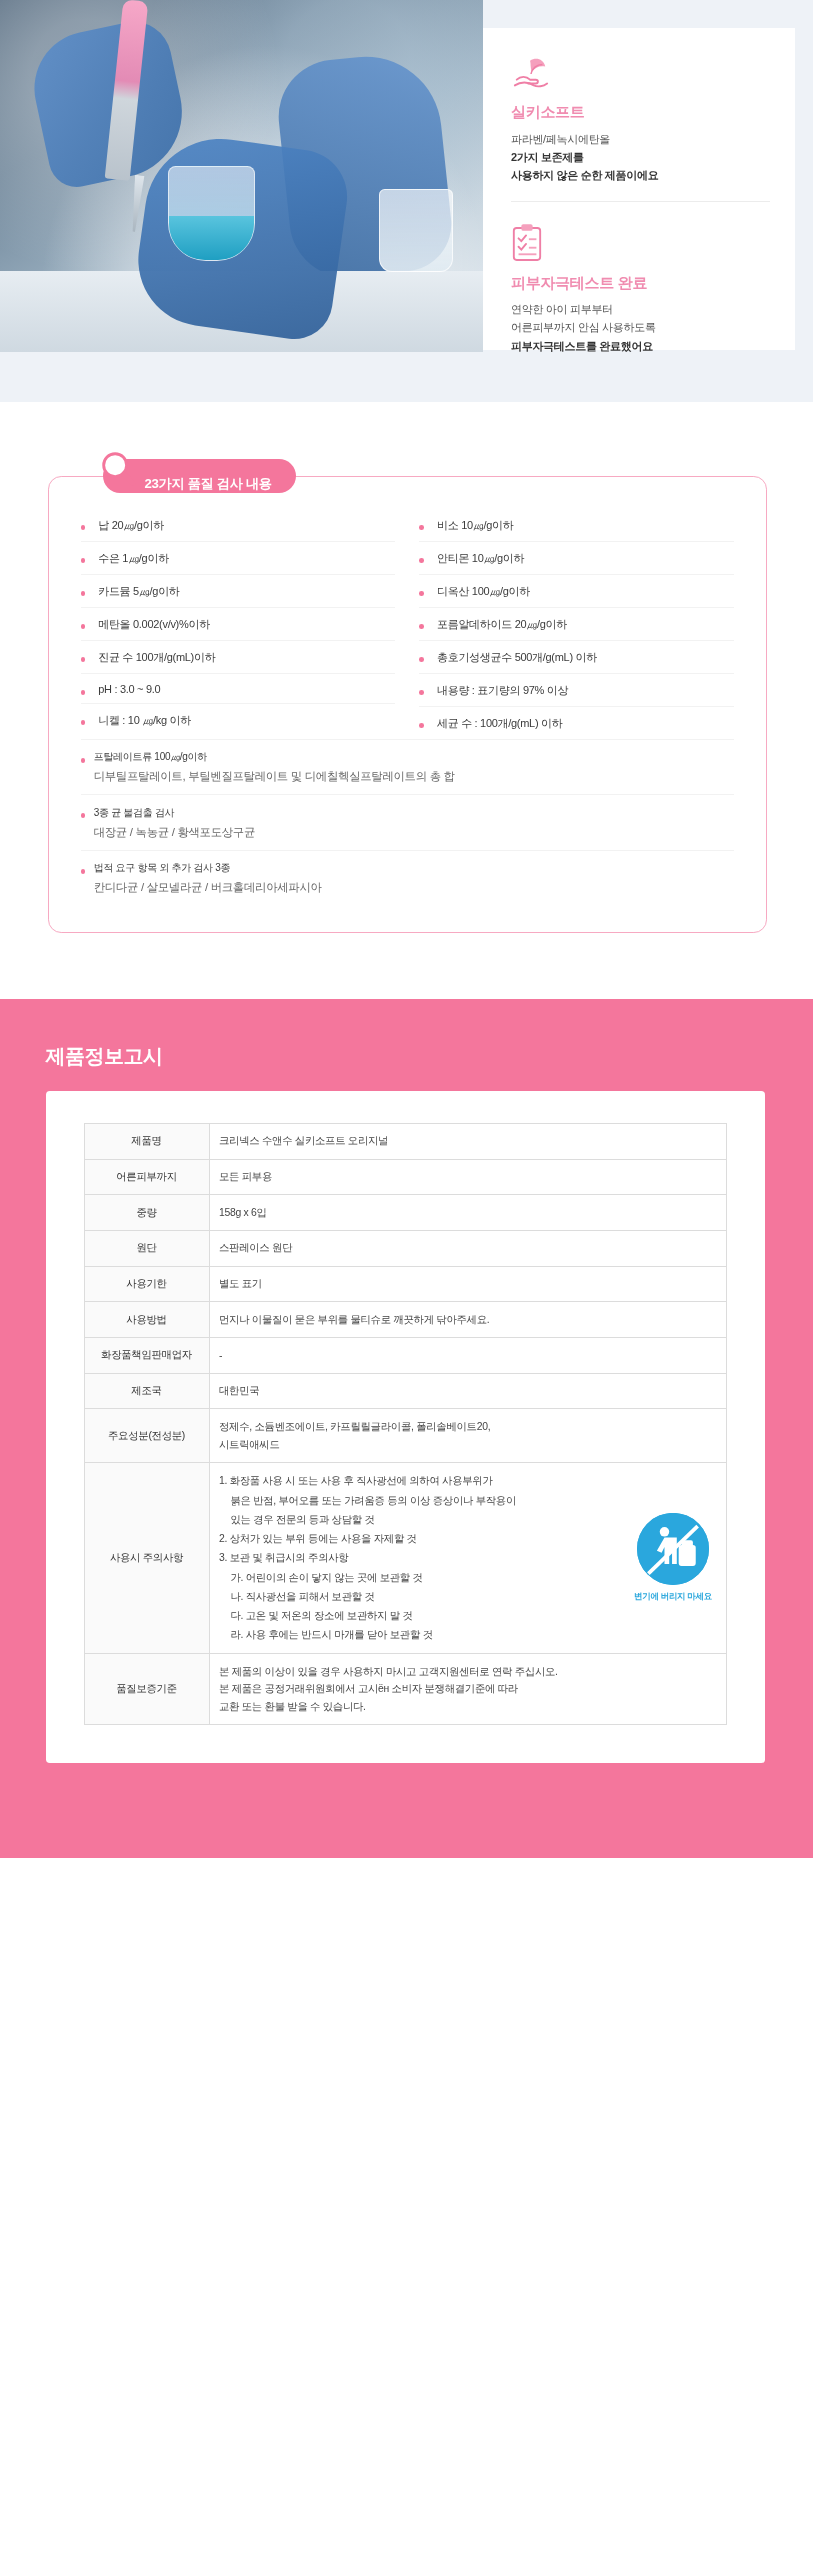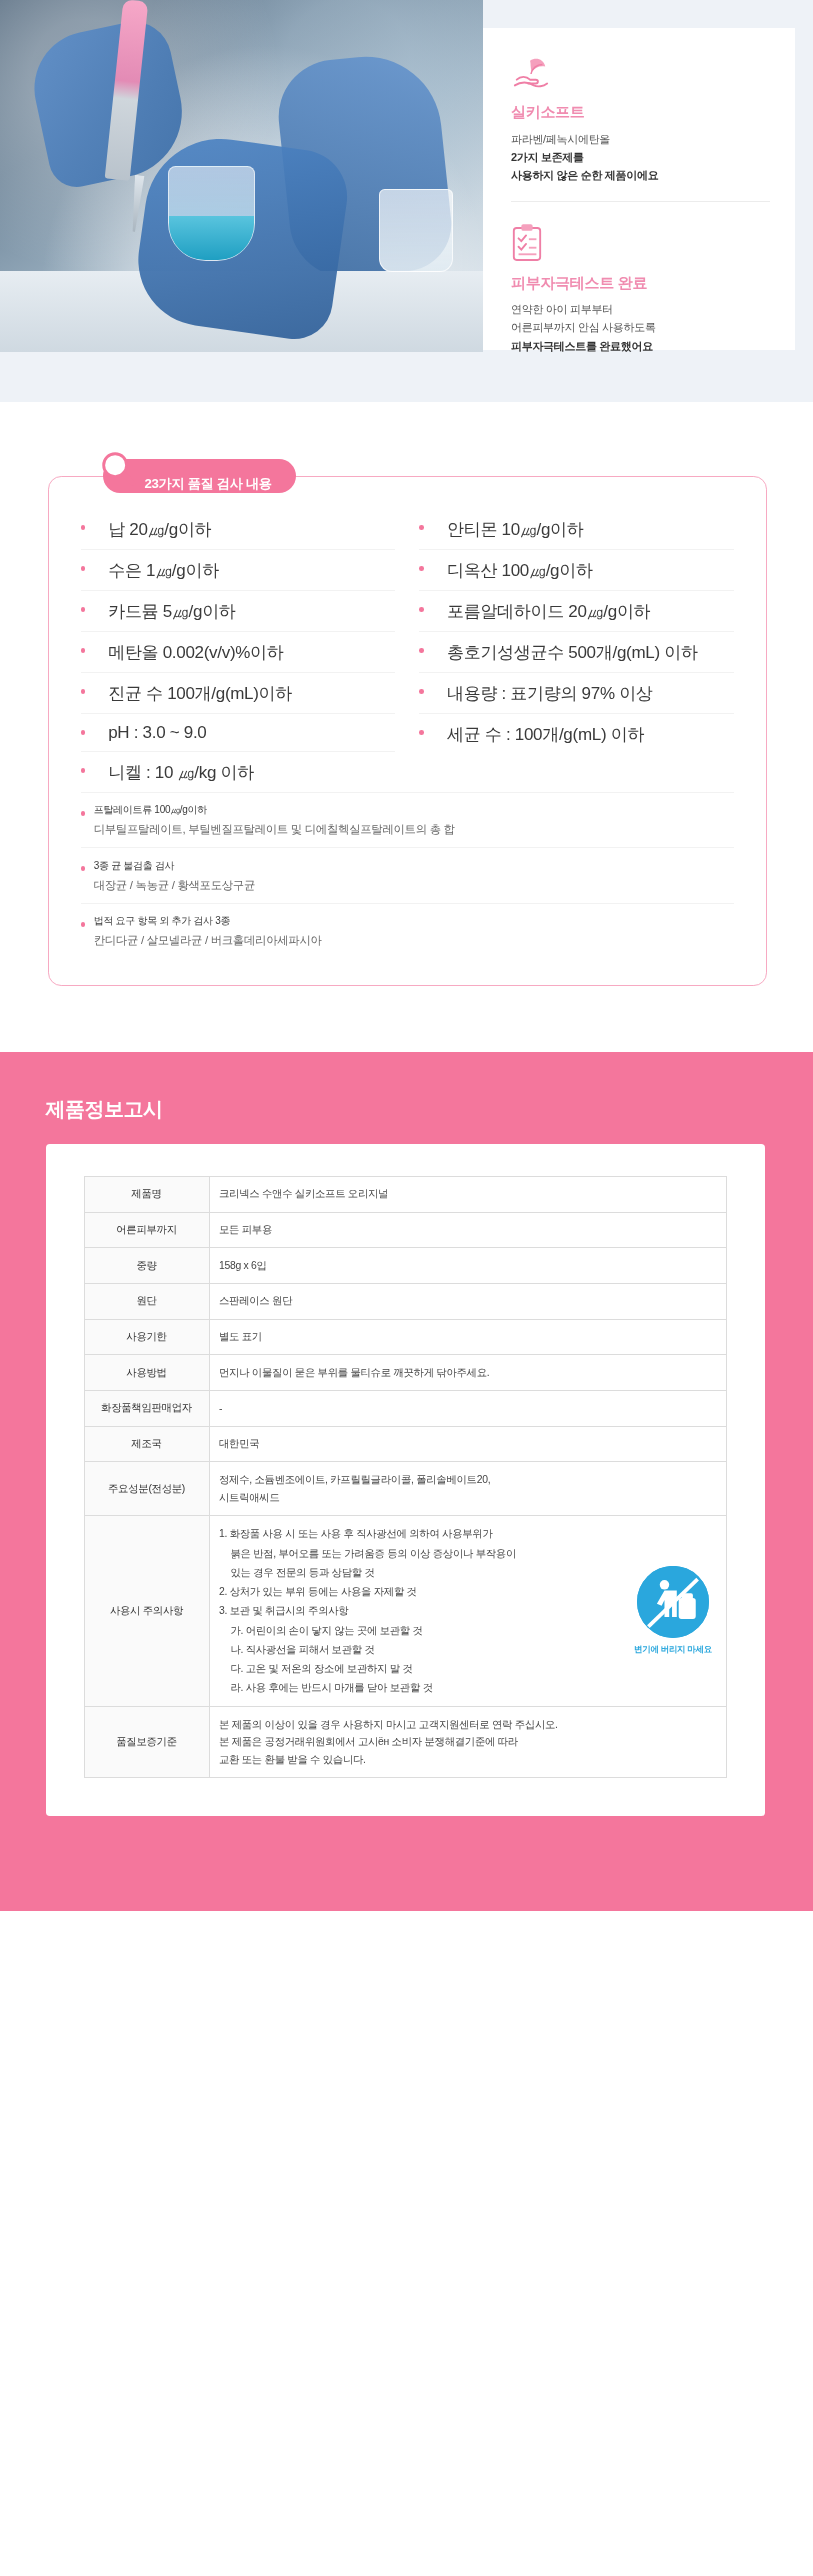--- a/index.html
+++ b/index.html
@@ -153,23 +153,23 @@
   }
   .q-grid {
     display: grid;
     grid-template-columns: 1fr 1fr;
     column-gap: 24.6px;
     row-gap: 0;
   }
   .q-item {
     display: flex;
     align-items: flex-start;
-    gap: 23px;
+    gap: 13px;
     padding: 8.5px 0;
-    font-size: 17px;
+    font-size: 11px;
     color: #3a3a3a;
     letter-spacing: -0.3px;
   }
   .q-item + .q-item { border-top: 0.9px solid #f2f2f2; }
   .dot {
     width: 4.7px; height: 4.7px; border-radius: 50%;
     background: #f4769c; margin-top: 7.6px; flex: 0 0 4.7px;
   }
   .q-full { border-top: 0.9px solid #f2f2f2; padding: 10.4px 0 10.4px 0; }
   .q-full:first-child { border-top: 0.9px solid #f2f2f2; }
@@ -338,20 +338,24 @@
             <div class="q-item">
                 <span class="dot"></span>
                 <span>pH : 3.0 ~ 9.0</span>
               </div>
             <div class="q-item">
                 <span class="dot"></span>
                 <span>니켈 : 10 ㎍/kg 이하</span>
               </div>
           </div>
           <div>
+            <div class="q-item">
+                <span class="dot"></span>
+                <span>비소  10㎍/g이하</span>
+              </div>
             <div class="q-item">
                 <span class="dot"></span>
                 <span>안티몬  10㎍/g이하</span>
               </div>
             <div class="q-item">
                 <span class="dot"></span>
                 <span>디옥산 100㎍/g이하</span>
               </div>
             <div class="q-item">
                 <span class="dot"></span>

